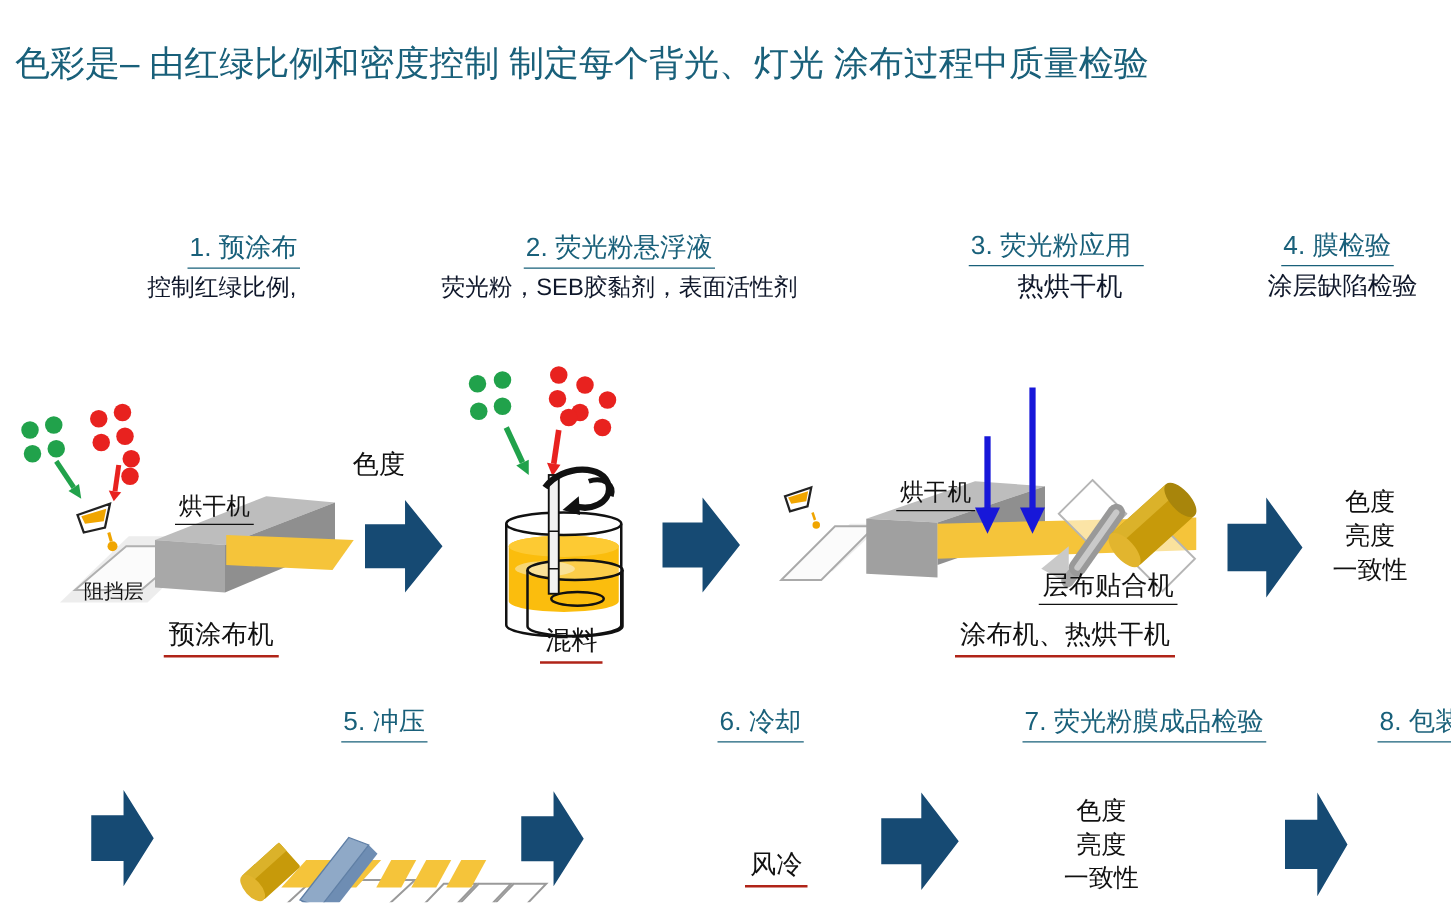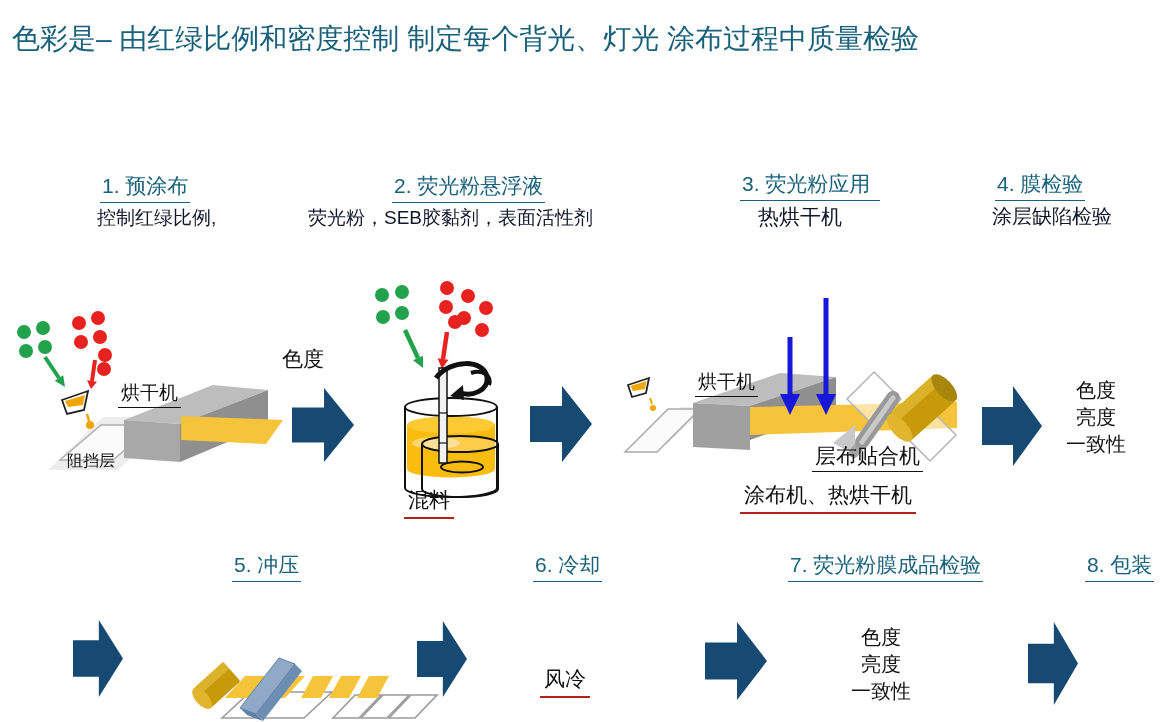--- a/index.html
+++ b/index.html
@@ -1,19 +1,19 @@
 <!DOCTYPE html>
 <html style="--heading: #19607a; --arrow: #164a73; --green: #21a24b; --red: #e8221f; --blue_arrow: #1717d9; --yellow: #f5c43a; --red_underline: #b02418;"><head>
 <meta charset="utf-8">
 <style>
   html,body{margin:0;padding:0;background:#fff;}
   .canvas{position:relative;width:1161px;height:722px;background:#fff;overflow:hidden;
           font-family:"Liberation Sans","DejaVu Sans",sans-serif;color:#111;}
-  .abs{position:absolute;}
-  .ctr{text-align:left;}
+  .abs{position:absolute;margin-top:12px;}
+  .ctr{text-align:right;}
   .title{font-size:28px;font-weight:500;color:var(--heading);white-space:nowrap;}
   .step-h{display:inline-block;font-size:21px;color:var(--heading);
           border-bottom:1.6px solid var(--heading);padding:0 2px 2px 2px;white-space:nowrap;}
   .step-h.pad-r{padding-right:10px;}
   .step-d{font-size:19px;color:#0f172a;white-space:nowrap;}
   .lbl{font-size:20px;color:#111;white-space:nowrap;}
   .ul-black{display:inline-block;border-bottom:1.6px solid #111;padding:0 3px 1px 3px;}
   .ul-red{display:inline-block;border-bottom:2.2px solid var(--red_underline);padding:0 4px 3px 4px;}
   .qual{font-size:20px;line-height:27px;color:#111;text-align:center;}
   .flow-arrow svg{display:block;width:100%;height:100%;}
@@ -91,20 +91,23 @@
         <path d="M3,10 L23,4 L21,14 L6,16 Z" fill="#f0a500"></path>
         <line x1="25" y1="23" x2="27" y2="30" stroke="#f0a500" stroke-width="2.5"></line>
         <circle cx="28" cy="34" r="4" fill="#f0a500"></circle>
       </g>
     </svg>
   </div>
   <div class="abs ctr lbl" style="left:118px;top:380px;width:85px;font-size:19px;">
     <span class="ul-black">烘干机</span>
   </div>
   <div class="abs lbl" style="left:67px;top:451px;font-size:16px;">阻挡层</div>
+  <div class="abs ctr lbl" style="left:103px;top:481px;width:120px;font-size:21px;">
+    <span class="ul-red">预涂布机</span>
+  </div>
 
   <div class="abs lbl" style="left:282px;top:345px;font-size:21px;">色度</div>
   <div class="abs flow-arrow" style="left:292px;top:388px;width:62px;height:74px;">
     <svg viewBox="0 0 60 76" preserveAspectRatio="none">
         <polygon points="0,20 31,20 31,0 60,38 31,76 31,56 0,56"></polygon>
       </svg>
   </div>
 
   <div class="abs" style="left:370px;top:283px;width:140px;height:230px;">
     <svg viewBox="0 0 140 230" width="140" height="230">
@@ -291,21 +294,21 @@
       </g>
     </svg>
   </div>
 
   <div class="abs flow-arrow" style="left:417px;top:621px;width:50px;height:76px;">
     <svg viewBox="0 0 60 76" preserveAspectRatio="none">
         <polygon points="0,20 31,20 31,0 60,38 31,76 31,56 0,56"></polygon>
       </svg>
   </div>
 
-  <div class="abs ctr lbl" style="left:540px;top:665px;width:90px;font-size:21px;">
+  <div class="abs ctr lbl" style="left:556px;top:665px;width:90px;font-size:21px;">
     <span class="ul-red">风冷</span>
   </div>
 
   <div class="abs flow-arrow" style="left:705px;top:622px;width:62px;height:78px;">
     <svg viewBox="0 0 60 76" preserveAspectRatio="none">
         <polygon points="0,20 31,20 31,0 60,38 31,76 31,56 0,56"></polygon>
       </svg>
   </div>
 
   <div class="abs qual" style="left:833px;top:624px;width:96px;">

